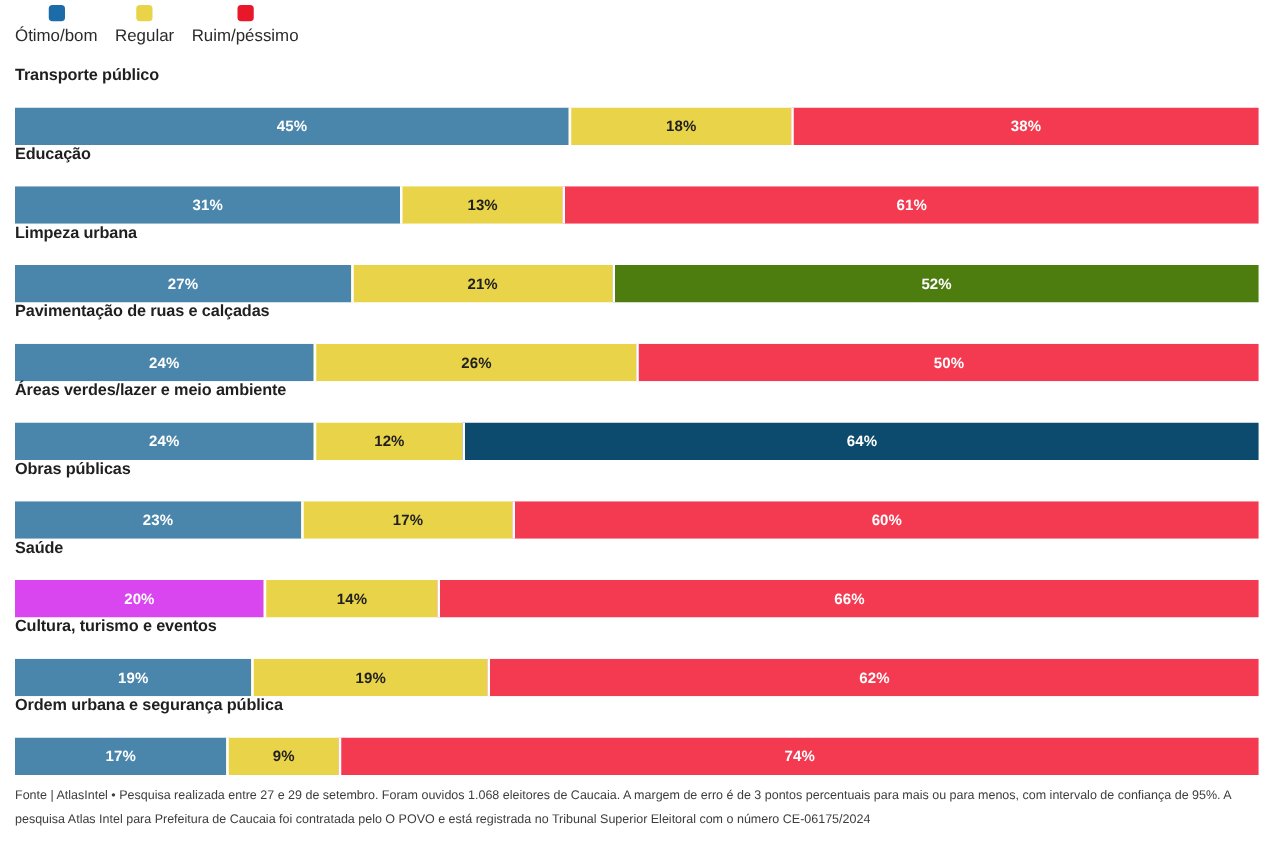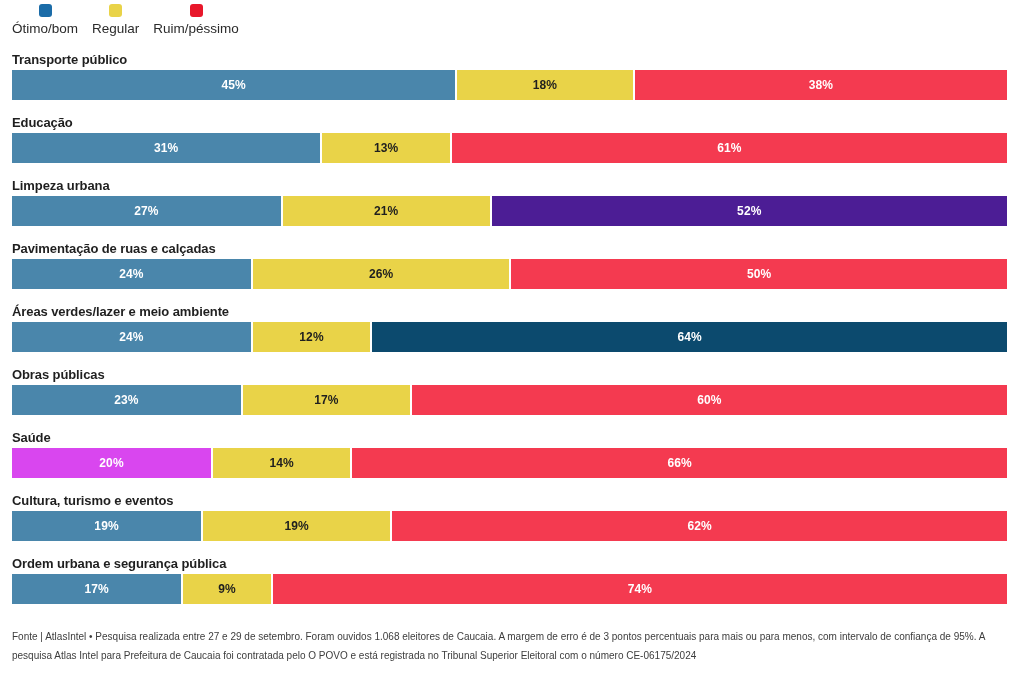--- a/index.html
+++ b/index.html
@@ -63,20 +63,21 @@
     line-height: 15px;
     height: 18px;
     letter-spacing: -0.1px;
     white-space: nowrap;
   }
   .bar {
     display: flex;
     height: 30px;
     width: 100%;
     overflow: hidden;
+    margin-top: 16px;
   }
   .seg {
     height: 30px;
     display: flex;
     align-items: center;
     justify-content: center;
     box-sizing: border-box;
     overflow: hidden;
   }
   .seg + .seg {
@@ -153,21 +154,21 @@
     </div>
     <div class="row">
       <div class="row-label">Limpeza urbana</div>
       <div class="bar">
         <div class="seg s0" style="background: rgb(74, 134, 171); flex: 0 0 27%;">
           <span class="seg-value">27%</span>
         </div>
         <div class="seg s1" style="background: rgb(233, 211, 72); flex: 0 0 21%;">
           <span class="seg-value">21%</span>
         </div>
-        <div class="seg s2" style="background: #4c1d95; flex: 0 0 52%;">
+        <div class="seg s2" style="background: #4d7c0f; flex: 0 0 52%;">
           <span class="seg-value">52%</span>
         </div>
       </div>
     </div>
     <div class="row">
       <div class="row-label">Pavimentação de ruas e calçadas</div>
       <div class="bar">
         <div class="seg s0" style="background: rgb(74, 134, 171); flex: 0 0 24%;">
           <span class="seg-value">24%</span>
         </div>

